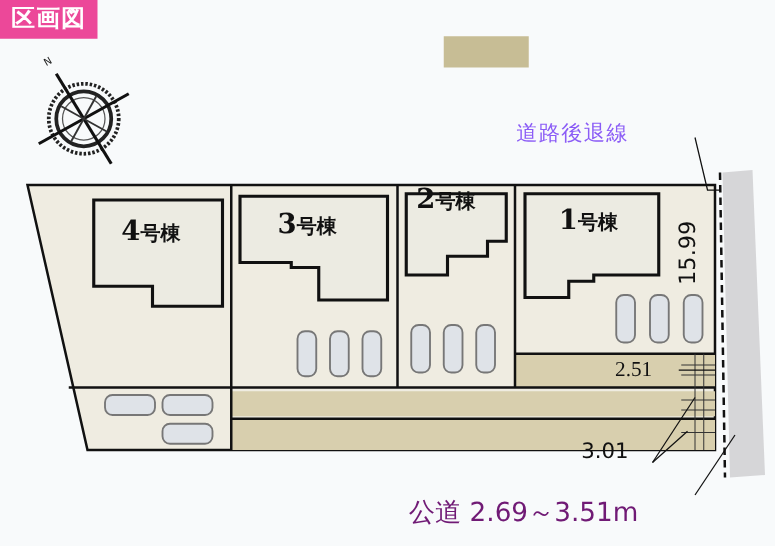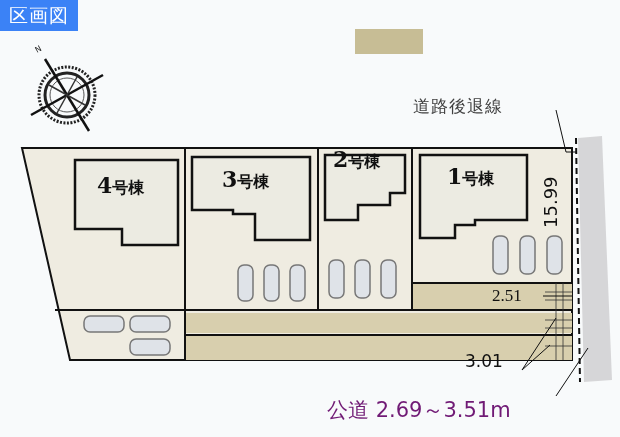--- a/index.html
+++ b/index.html
@@ -1,21 +1,21 @@
 <!DOCTYPE html>
 <html><head>
 <meta charset="utf-8">
 <style>
   html,body{margin:0;padding:0;}
   body{width:620px;height:437px;background:#f8fafb;position:relative;overflow:hidden;font-family:"DejaVu Sans",sans-serif;}
-  .badge{position:absolute;left:0;top:0;width:78px;height:31px;background:#3b82f6;color:#fff;font-size:19px;font-weight:normal;line-height:31px;text-align:center;letter-spacing:1px;}
+  .badge{position:absolute;left:0;top:0;width:78px;height:31px;background:#ec4899;color:#fff;font-size:19px;font-weight:bold;line-height:31px;text-align:center;letter-spacing:1px;}
   .legend{position:absolute;left:355px;top:29px;display:flex;align-items:center;}
   .legend-swatch{width:68px;height:25px;background:#c7bd95;margin-right:16px;}
   .legend-label{font-size:17px;color:#222;letter-spacing:1px;}
-  .label{position:absolute;color:#404040;white-space:nowrap;}
+  .label{position:absolute;color:#8b5cf6;white-space:nowrap;}
   .road-label{left:413px;top:95px;font-size:17px;letter-spacing:1px;}
   svg.plan{position:absolute;left:0;top:0;}
   .bldg{position:absolute;font-family:"DejaVu Serif",serif;font-weight:bold;color:#111;white-space:nowrap;}
   .bldg .n{font-size:22px;}
   .bldg .s{font-size:16px;}
   .dim{position:absolute;font-size:17px;color:#111;white-space:nowrap;}
   .dim-vert{position:absolute;left:540px;top:176px;font-size:18px;transform:rotate(-90deg);transform-origin:left top;white-space:nowrap;color:#111;}
   .public-road{position:absolute;left:327px;top:396px;font-size:21px;color:#701a75;white-space:nowrap;}
 </style>
 </head>

